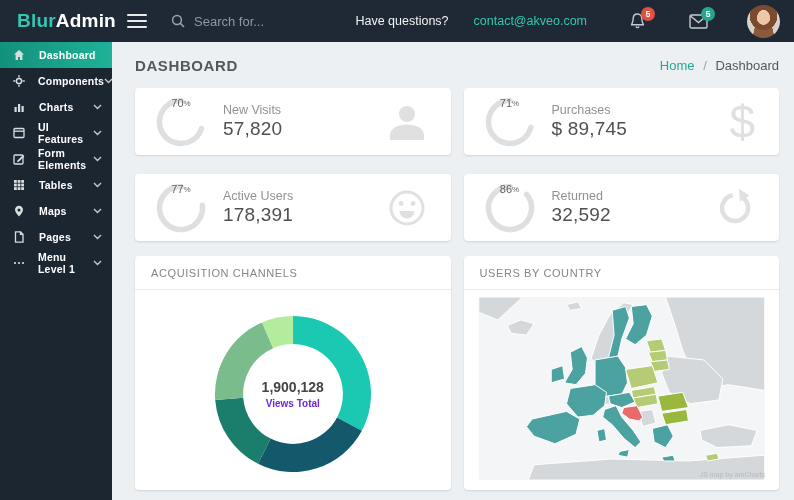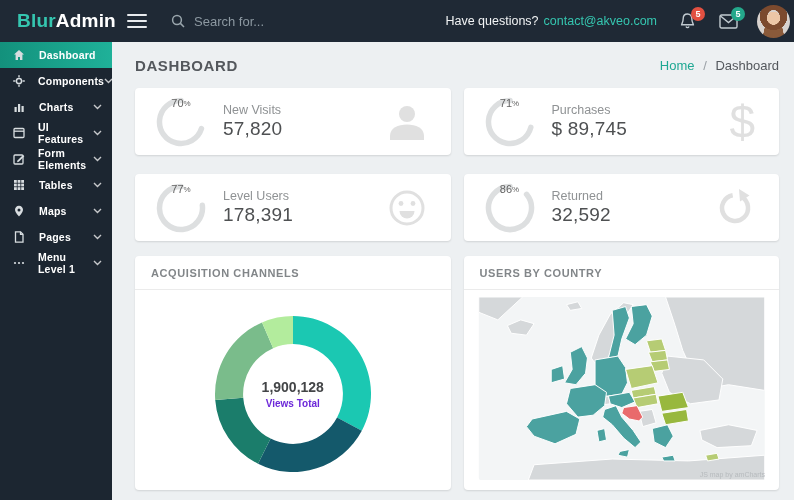--- a/index.html
+++ b/index.html
@@ -19,21 +19,21 @@
     background:var(--navbar-bg); display:flex; align-items:center; z-index:20; }
   .logo{ width:112px; padding-left:17px; font-size:19px; letter-spacing:.2px; white-space:nowrap; }
   .logo .l1{ color:var(--logo-accent); font-weight:700; }
   .logo .l2{ color:#ffffff; font-weight:700; }
   .hamburger{ margin-left:15px; width:20px; cursor:pointer; }
   .hamburger div{ height:2px; background:#e8ebee; margin:4px 0; border-radius:1px; }
   .search{ display:flex; align-items:center; margin-left:24px; }
   .search input{ background:transparent; border:none; outline:none; color:#d946ef;
     font-size:13px; margin-left:9px; width:150px; font-family:inherit; }
   .search input::placeholder{ color:#8C98A1; }
-  .nav-right{ margin-left:auto; display:flex; align-items:center; padding-right:4px; }
+  .nav-right{ margin-left:auto; display:flex; align-items:center; padding-right:14px;gap:20px; }
   .questions{ color:#f2f4f5; font-size:12.5px; }
   .email-link{ color:var(--logo-accent); font-size:12.5px; margin-left:5px; text-decoration:none; cursor:pointer; }
   .icon-wrap{ position:relative; margin-left:22px; cursor:pointer; width:18px; height:18px; }
   .badge{ position:absolute; top:-5px; right:-8px; min-width:14px; height:14px; border-radius:8px;
     color:#fff; font-size:9px; font-weight:700; display:flex; align-items:center; justify-content:center; padding:0 3px;}
   .badge.red{ background:var(--badge-red); }
   .badge.green{ background:var(--badge-green); }
   .avatar{ width:33px; height:33px; border-radius:50%; margin-left:20px; cursor:pointer;
     background:
       radial-gradient(circle at 50% 40%, #ecc6a6 0 25%, rgba(0,0,0,0) 26%),
@@ -74,21 +74,21 @@
   .ring-pct .pct-sign{ font-size:8px; margin-top:2px; }
   .stat-text{ margin-left:17px; flex:none; }
   .stat-label{ font-size:12.5px; color:#8F9294; }
   .stat-value{ font-size:19px; color:#4E5052; margin-top:1px; letter-spacing:.2px; }
   .stat-icon{ margin-left:auto; margin-right:24px; flex:none; display:flex; }
   .dollar-glyph{ font-size:46px; color:var(--icon-gray); font-weight:400; line-height:40px; }
 
   .panel{ background:#fff; border-radius:4px; box-shadow:0 1px 2px rgba(0,0,0,.12);
     display:flex; flex-direction:column; overflow:hidden; }
   .panel-head{ height:34px; flex:none; display:flex; align-items:center; padding-left:16px;
-    border-bottom:1px solid #ebebeb; font-size:11px; color:#828689; letter-spacing:.6px; font-weight:700;}
+    border-bottom:1px solid #ebebeb; font-size:11px; color:#828689; letter-spacing:.6px; font-weight:400;}
   .panel-body{ flex:1; position:relative; }
 
   .donut-wrap{ position:absolute; left:50%; top:52%; transform:translate(-50%,-50%); width:162px; height:162px;font-weight:bold; }
   .donut-center{ position:absolute; inset:0; display:flex; flex-direction:column;
     align-items:center; justify-content:center; text-align:center; }
   .donut-total{ font-size:14px; color:#434547; }
   .donut-sub{ font-size:10px; color:#6d28d9; margin-top:3px; }
 
   .map-wrap{ position:absolute; left:10px; top:7px; right:10px; bottom:10px; }
   .map-wrap svg{ width:100%; height:100%; }
@@ -335,21 +335,21 @@
       <div class="ring-box">
         <svg class="stat-ring" width="50" height="50" viewBox="0 0 50 50">
             <path d="M 46.330466078261274 22.305335478367457 A 21.5 21.5 0 1 1 24.999999999999996 3.5" fill="none" stroke="#DDDFE0" stroke-width="5.5" stroke-linecap="round"></path>
           </svg>
         <div class="ring-pct">
             <span>77</span>
             <span class="pct-sign">%</span>
           </div>
       </div>
       <div class="stat-text">
-        <div class="stat-label">Level Users</div>
+        <div class="stat-label">Active Users</div>
         <div class="stat-value">178,391</div>
       </div>
       <div class="stat-icon">
         <svg width="40" height="40" viewBox="0 0 40 40">
           <circle cx="20" cy="20" r="16" fill="none" stroke="#E0E0E0" stroke-width="3"></circle>
           <circle cx="14" cy="15.5" r="2.4" fill="#E0E0E0"></circle>
           <circle cx="26" cy="15.5" r="2.4" fill="#E0E0E0"></circle>
           <path d="M12.5 23 A 7.5 7.5 0 0 0 27.5 23 Z" fill="#E0E0E0"></path>
         </svg>
       </div>

